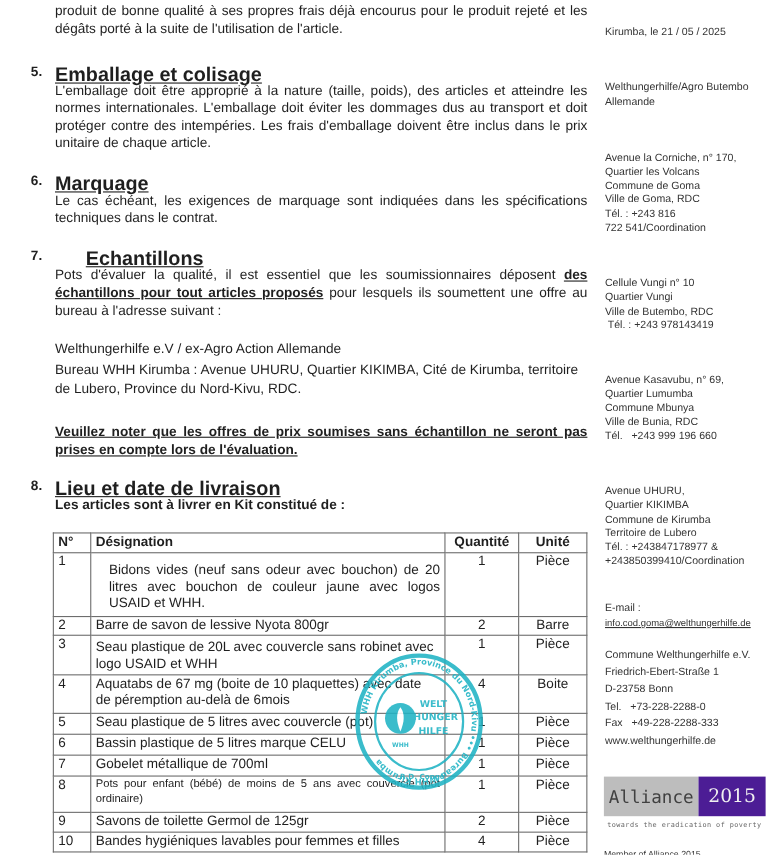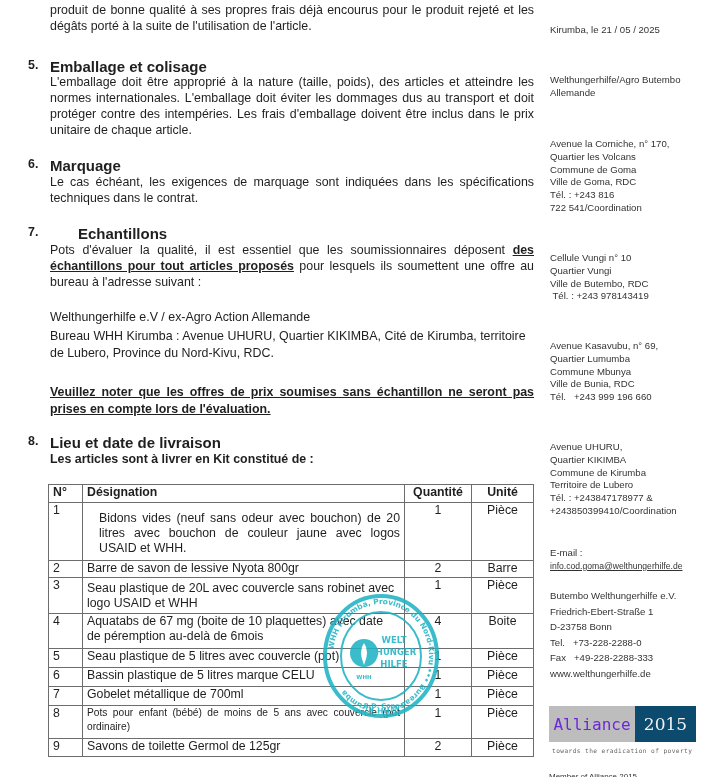--- a/index.html
+++ b/index.html
@@ -5,21 +5,21 @@
   html, body { margin: 0; padding: 0; }
   body {
     width: 711px; height: 777px; overflow: hidden; position: relative;
     background: #ffffff; color: #1e1e1e;
     font-family: "Liberation Sans", sans-serif;
   }
   .main { position: absolute; left: 0; top: 0; width: 540px; }
   .p { position: absolute; font-size: 12.4px; line-height: 16px; color: #1f1f1f; }
   .justify { text-align: justify; text-align-last: left; }
   .sec-num { position: absolute; font-size: 12.4px; font-weight: bold; color: #1f1f1f; }
-  .sec-title { position: absolute; font-size: 15px; font-weight: bold; color: #1f1f1f; }
+  .sec-title { position: absolute; font-size: 18px; font-weight: bold; text-decoration: underline; color: #1f1f1f; }
   .bold { font-weight: bold; }
   .u { text-decoration: underline; }
 
   
   .side { position: absolute; left: 550px; font-size: 9.6px; line-height: 12.8px; color: #333; }
   .side .link { text-decoration: underline; }
 
   
   table.kit {
     position: absolute; left: 48px; top: 484px;
@@ -38,22 +38,22 @@
   table.kit td.small { font-size: 10.2px; line-height: 14px; }
 
   
   .stamp {
     position: absolute; left: 322px; top: 593px; width: 118px; height: 126px;
     pointer-events: none; opacity: 0.88;
   }
 
   
   .alliance { position: absolute; left: 549px; top: 706px; width: 147px; height: 36px; display: flex; }
-  .alliance .l { background: #bdbdbd; width: 86px; color: #6d28d9; font-family: "DejaVu Sans Mono", monospace; font-size: 16px; display: flex; align-items: center; justify-content: center; }
-  .alliance .r { background: #0c4a6e; width: 61px; color: #f0f0f0; font-family: "DejaVu Serif", serif; font-size: 17px; display: flex; align-items: center; justify-content: center; }
+  .alliance .l { background: #bdbdbd; width: 86px; color: #404040; font-family: "DejaVu Sans Mono", monospace; font-size: 16px; display: flex; align-items: center; justify-content: center; }
+  .alliance .r { background: #4c1d95; width: 61px; color: #f0f0f0; font-family: "DejaVu Serif", serif; font-size: 17px; display: flex; align-items: center; justify-content: center; }
   .tagline { position: absolute; left: 552px; top: 747px; font-family: "DejaVu Sans Mono", monospace; font-size: 6.2px; color: #666; letter-spacing: 0.4px; }
   .member { position: absolute; left: 549px; top: 772px; font-size: 8px; color: #333; }
 </style>
 </head>
 <body>
 
 <div class="main">
 
   <div class="p justify" style="left:50px; top:2px; width:484px;">produit de bonne qualité à ses propres frais déjà encourus pour le produit rejeté et les dégâts porté à la suite de l'utilisation de l'article.</div>
 
@@ -134,20 +134,26 @@
     <tr style="height:33px;">
       <td class="num">8</td>
       <td class="desc small justify">Pots pour enfant (bébé) de moins de 5 ans avec couvercle (pot ordinaire)</td>
       <td class="qty c">1</td>
       <td class="c">Pièce</td>
     </tr>
     <tr style="height:18px;">
       <td class="num">9</td>
       <td class="desc">Savons de toilette Germol de 125gr</td>
       <td class="qty c">2</td>
+      <td class="c">Pièce</td>
+    </tr>
+    <tr style="height:18px;">
+      <td class="num">10</td>
+      <td class="desc">Bandes hygiéniques lavables pour femmes et filles</td>
+      <td class="qty c">4</td>
       <td class="c">Pièce</td>
     </tr>
   </tbody>
 </table>
 
 <svg class="stamp" viewBox="0 0 118 126">
   <defs>
     <path id="ringPath" d="M 59 63 m -48 0 a 48 52 0 1 1 96 0 a 48 52 0 1 1 -96 0"></path>
   </defs>
   <ellipse cx="59" cy="63" rx="56" ry="60" fill="none" stroke="#1fb3c4" stroke-width="4"></ellipse>
@@ -203,21 +209,21 @@
   <div>Tél. : +243847178977 &amp;</div>
   <div>+243850399410/Coordination</div>
 </div>
 
 <div class="side" style="top:547px;">
   <div>E-mail :</div>
   <div class="link" style="font-size:8.6px;">info.cod.goma@welthungerhilfe.de</div>
 </div>
 
 <div class="side" style="top:588px; line-height:15.6px;">
-  <div>Butembo Welthungerhilfe e.V.</div>
+  <div>Commune Welthungerhilfe e.V.</div>
   <div>Friedrich-Ebert-Straße 1</div>
   <div>D-23758 Bonn</div>
   <div style="white-space:pre;">Tel.   +73-228-2288-0</div>
   <div style="white-space:pre;">Fax   +49-228-2288-333</div>
   <div>www.welthungerhilfe.de</div>
 </div>
 
 <div class="alliance">
   <div class="l">Alliance</div>
   <div class="r">2015</div>

